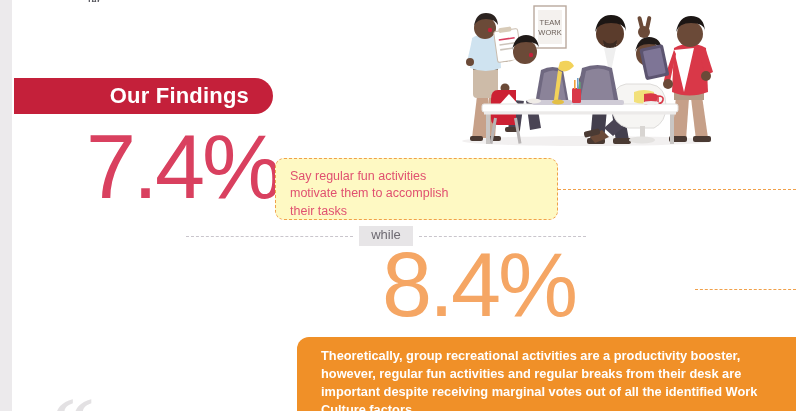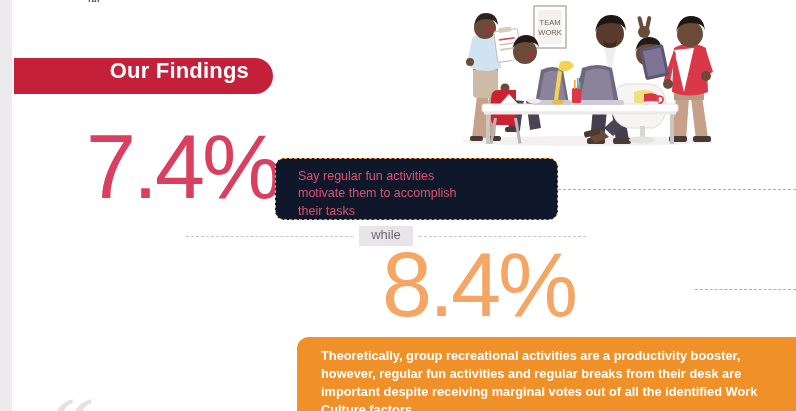--- a/index.html
+++ b/index.html
@@ -45,27 +45,28 @@
     opacity: .85;
     white-space: nowrap;
     overflow: hidden;
     height: 6px;
   }
 
   
   .findings-banner {
     position: absolute;
     left: 14px;
-    top: 58px;
+    top: 78px;
     width: 259px;
     height: 36px;
     background: #c4203a;
     border-top-right-radius: 18px;
     border-bottom-right-radius: 18px;
     display: flex;
+    align-items: center;
     justify-content: flex-end;
     box-sizing: border-box;
     padding-right: 24px;
   }
   .findings-banner .label {
     color: #ffffff;
     font-size: 22px;
     font-weight: bold;
     letter-spacing: .2px;
   }
@@ -90,23 +91,23 @@
     font-size: 90px;
     color: #f5a664;
     text-align: right;
   }
 
   
   .callout {
     position: absolute;
     border: 1px dashed #f0a04a;
     border-radius: 9px;
-    background: #0f172a;
+    background: #fef9c3;
     box-sizing: border-box;
-    padding: 9px 12px 8px 22px;
+    padding: 9px 12px 8px 14px;
   }
   .callout .ctext {
     color: #e05070;
     font-size: 12.5px;
     line-height: 1.38;
     white-space: pre-line;
   }
   .callout-one {
     left: 275px;
     top: 158px;

